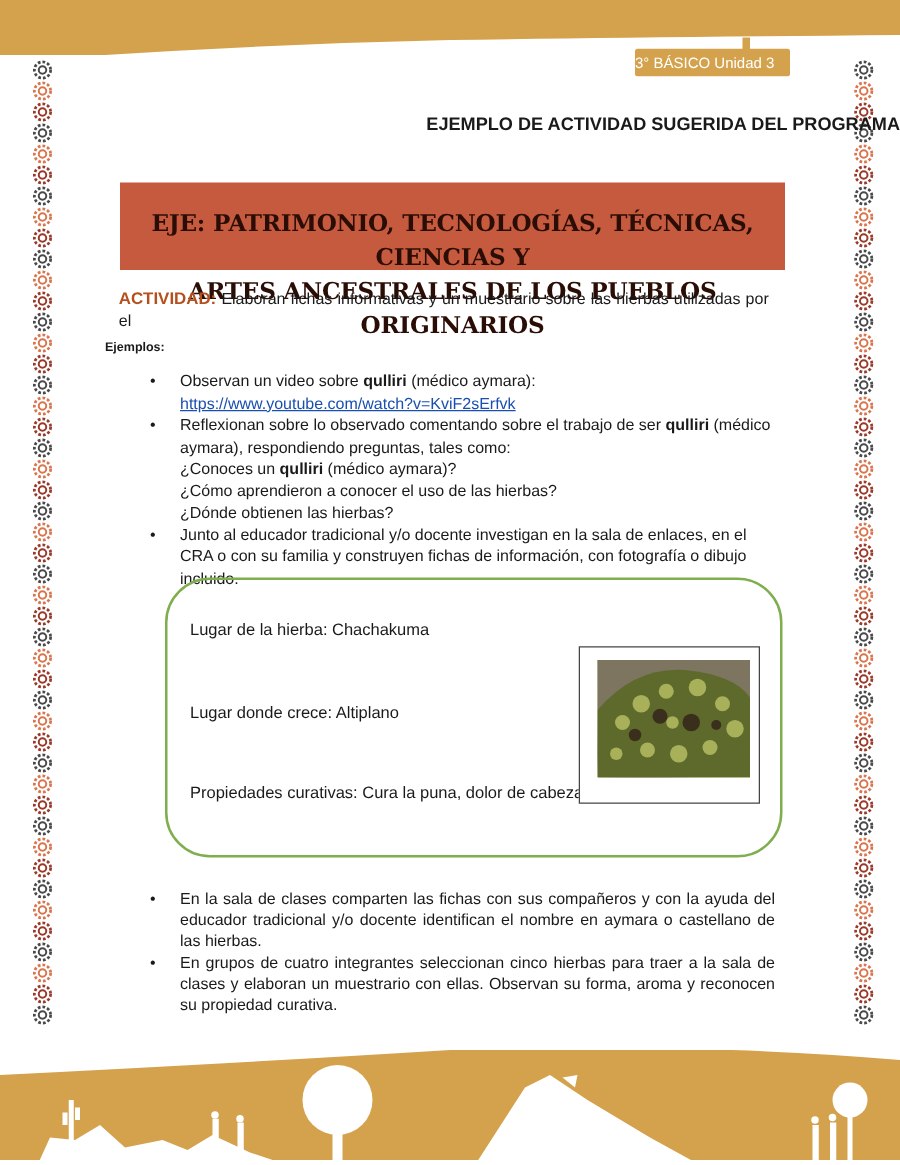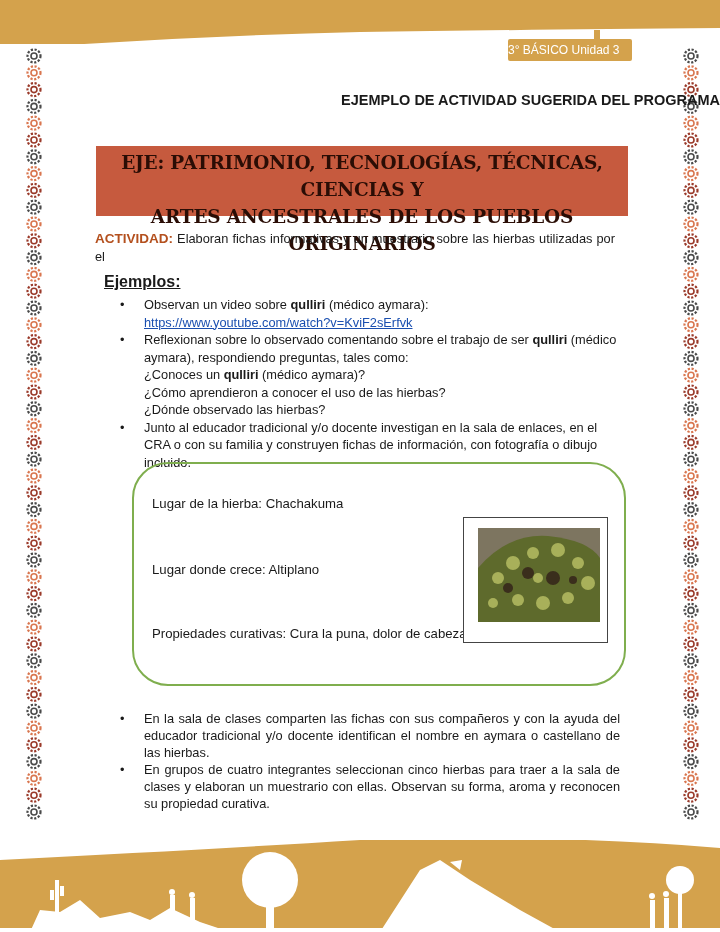--- a/index.html
+++ b/index.html
@@ -4,25 +4,25 @@
 <style>
   html, body { margin: 0; padding: 0; }
   body { width: 720px; height: 932px; position: relative; overflow: hidden; background: #ffffff; font-family: "Liberation Sans", sans-serif; color: #1a1a1a; }
   .top-band { position: absolute; left: 0; top: 0; width: 720px; height: 44px; }
   .unit-badge { position: absolute; left: 508px; top: 39px; width: 124px; height: 22px; background: #d4a24c; border-radius: 2px; color: #ffffff; font-size: 12px; line-height: 22px; text-align: left; }
   .badge-stem { position: absolute; left: 594px; top: 30px; width: 6px; height: 12px; background: #d4a24c; }
   .border-col { position: absolute; top: 48px; width: 18px; height: 780px; }
   .border-col.left { left: 25px; }
   .border-col.right { left: 682px; }
   .heading { position: absolute; left: 0; top: 92px; width: 720px; text-align: right; font-weight: bold; font-size: 14.5px; }
-  .eje-box { position: absolute; left: 96px; top: 146px; width: 532px; height: 70px; background: #c65a3e; color: #2a0d05; font-family: "DejaVu Serif", serif; font-weight: bold; font-size: 18.5px; line-height: 27px; text-align: center; padding-top: 3px; box-sizing: border-box; letter-spacing: -0.2px; }
+  .eje-box { position: absolute; left: 96px; top: 146px; width: 532px; height: 70px; background: #c65a3e; color: #2a0d05; font-family: "DejaVu Serif", serif; font-weight: bold; font-size: 18.5px; line-height: 27px; text-align: center; padding-top: 20px; box-sizing: border-box; letter-spacing: -0.2px; }
   .activity { position: absolute; left: 95px; top: 230px; width: 520px; font-size: 12.8px; line-height: 18px; text-align: justify; }
   .activity .label { color: #b4501e; font-weight: bold; font-size: 13.5px; }
   .activity .cont { padding-left: 67px; display: block; }
-  .examples-label { position: absolute; left: 104px; top: 273px; font-weight: bold; font-size: 16px; text-decoration: underline; }
+  .examples-label { position: absolute; left: 84px; top: 273px; font-weight: bold; font-size: 10px; }
   .bullets { position: absolute; left: 100px; top: 296px; width: 520px; margin: 0; padding: 0; list-style: none; font-size: 12.8px; line-height: 17.5px; }
   .bullets li { position: relative; padding-left: 44px; margin-bottom: 0; }
   .bullets li::before { content: "•"; position: absolute; left: 20px; top: 0; }
   .bullets b { font-weight: bold; }
   .link { color: #1a4fb0; text-decoration: underline; }
   .card { position: absolute; left: 132px; top: 462px; width: 494px; height: 224px; border: 2px solid #7fae4e; border-radius: 36px; box-sizing: border-box; }
   .card-line { position: absolute; left: 152px; font-size: 13.2px; }
   .photo-frame { position: absolute; left: 463px; top: 517px; width: 145px; height: 126px; border: 1px solid #444; box-sizing: border-box; background: #fff; }
   .photo { position: absolute; left: 14px; top: 10px; width: 122px; height: 94px; background: radial-gradient(circle at 30% 30%, #9aa050 0, #6a7a30 30%, #4a3a20 55%, #8a9040 70%, #b0a060 100%); overflow: hidden; }
   .bullets2 { position: absolute; left: 100px; top: 710px; width: 520px; margin: 0; padding: 0; list-style: none; font-size: 12.8px; line-height: 17px; }
@@ -244,21 +244,21 @@
 
 <ul class="bullets">
   <li>
     <span>Observan un video sobre </span><b>qulliri</b><span> (médico aymara):</span><br>
     <a class="link">https://www.youtube.com/watch?v=KviF2sErfvk</a>
   </li>
   <li>
     <span>Reflexionan sobre lo observado comentando sobre el trabajo de ser </span><b>qulliri</b><span> (médico aymara), respondiendo preguntas, tales como:</span><br>
     <span>¿Conoces un </span><b>qulliri</b><span> (médico aymara)?</span><br>
     <span>¿Cómo aprendieron a conocer el uso de las hierbas?</span><br>
-    <span>¿Dónde observado las hierbas?</span>
+    <span>¿Dónde obtienen las hierbas?</span>
   </li>
   <li>Junto al educador tradicional y/o docente investigan en la sala de enlaces, en el CRA o con su familia y construyen fichas de información, con fotografía o dibujo incluido.</li>
 </ul>
 
 <div class="card"></div>
 <div class="card-line" style="top:496px">Lugar de la hierba: Chachakuma</div>
 <div class="card-line" style="top:562px">Lugar donde crece: Altiplano</div>
 <div class="card-line" style="top:626px">Propiedades curativas: Cura la puna, dolor de cabeza</div>
 <div class="photo-frame">
   <div class="photo" title="chachakuma-plant-photo">

